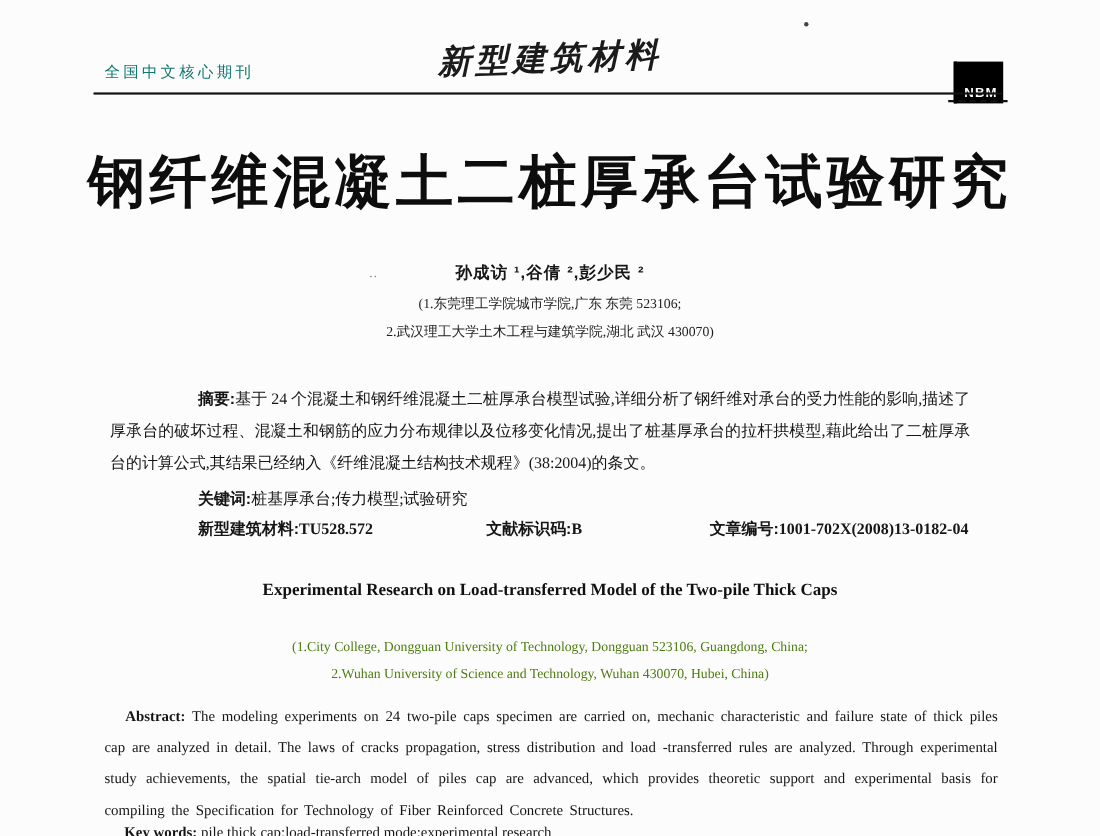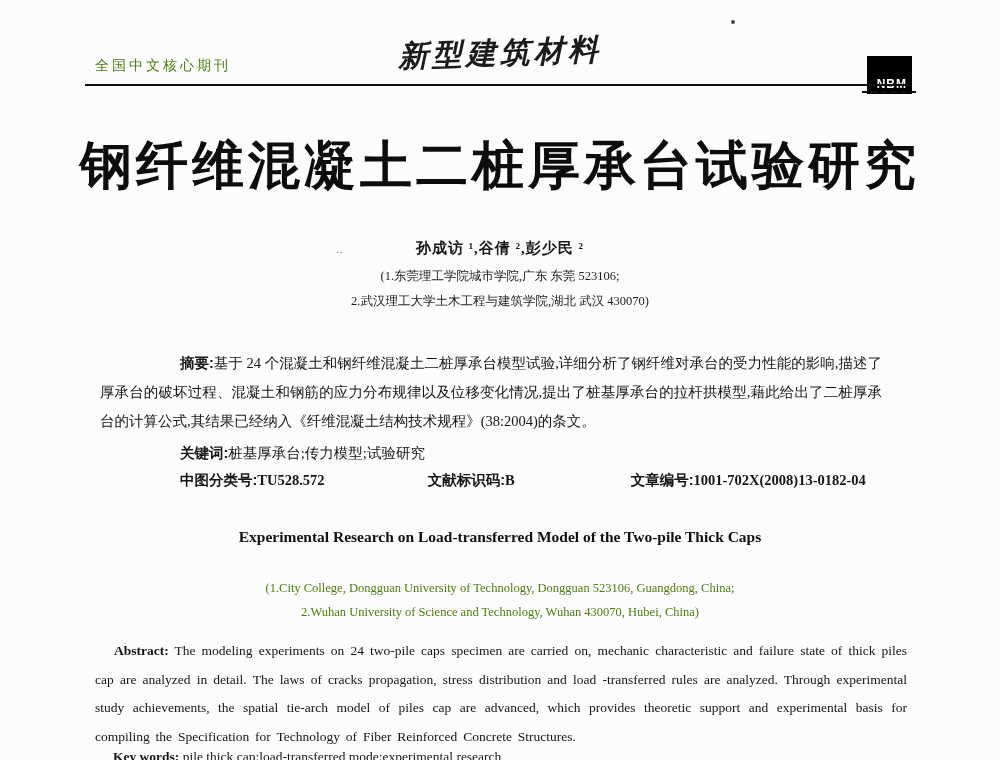--- a/index.html
+++ b/index.html
@@ -7,21 +7,21 @@
   body { background:#e9e9e9; }
   .page {
     position:relative; width:1000px; height:760px;
     background:#fcfcfc; color:#161616; overflow:hidden;
     font-family:"Liberation Serif", serif;
   }
   
   .hdr-left {
     position:absolute; top:57px; left:95px;
     font-family:Liberation Serif, serif;
-    font-size:14px; letter-spacing:3px; color:#4d7c0f;
+    font-size:14px; letter-spacing:3px; color:#0f766e;
   }
   .hdr-journal {
     position:absolute; top:33px; left:350px; width:300px;
     text-align:center; font-family:"DejaVu Serif", serif;
     font-style:italic; font-weight:bold; font-size:30px;
     letter-spacing:4px; color:#1b1b1b;
     transform:rotate(-2deg);
   }
   .nbm-logo {
     position:absolute; top:56px; right:88px;
@@ -49,21 +49,21 @@
   }
   
   .main-title {
     position:absolute; top:131px; left:0; right:0;
     text-align:center;
     font-family:"Liberation Sans", sans-serif;
     font-weight:900; font-size:52px; letter-spacing:4px; color:#0d0d0d;
   }
   .authors-zh {
     position:absolute; top:239px; left:0; right:0; text-align:center;
-    font-family:Liberation Serif, serif;
+    font-family:Liberation Sans, sans-serif;
     font-weight:bold; font-size:15px; letter-spacing:1px;
   }
   .affil { position:absolute; left:0; right:0; text-align:center; font-size:12.5px; color:#1d1d1d; }
   .affil-1 { top:268px; }
   .affil-2 { top:293px; }
   .abstract-zh {
     position:absolute; top:349px; left:100px; width:782px;
     font-size:14.5px; line-height:29px; text-align:justify;
     text-indent:2.2em; color:#151515;
   }
@@ -120,21 +120,21 @@
 
   <h1 class="main-title">钢纤维混凝土二桩厚承台试验研究</h1>
   <div class="authors-zh">孙成访 ¹,谷倩 ²,彭少民 ²</div>
   <div class="affil affil-1">(1.东莞理工学院城市学院,广东 东莞  523106;</div>
   <div class="affil affil-2">2.武汉理工大学土木工程与建筑学院,湖北 武汉  430070)</div>
 
   <p class="abstract-zh"><span class="zh-label">摘要:</span><span>基于 24 个混凝土和钢纤维混凝土二桩厚承台模型试验,详细分析了钢纤维对承台的受力性能的影响,描述了厚承台的破坏过程、混凝土和钢筋的应力分布规律以及位移变化情况,提出了桩基厚承台的拉杆拱模型,藉此给出了二桩厚承台的计算公式,其结果已经纳入《纤维混凝土结构技术规程》(38:2004)的条文。</span></p>
 
   <p class="keywords-zh"><span class="zh-label">关键词:</span><span>桩基厚承台;传力模型;试验研究</span></p>
 
-  <p class="clc-line"><span class="item-1"><span class="zh-label">中图分类号:</span><span class="clc-value">TU528.572</span></span><span class="item-2"><span class="zh-label">文献标识码:</span><span class="clc-value">B</span></span><span><span class="zh-label">文章编号:</span><span class="clc-value">1001-702X(2008)13-0182-04</span></span></p>
+  <p class="clc-line"><span class="item-1"><span class="zh-label">新型建筑材料:</span><span class="clc-value">TU528.572</span></span><span class="item-2"><span class="zh-label">文献标识码:</span><span class="clc-value">B</span></span><span><span class="zh-label">文章编号:</span><span class="clc-value">1001-702X(2008)13-0182-04</span></span></p>
 
   <div class="en-title">Experimental Research on Load-transferred Model of the Two-pile Thick Caps</div>
   <div class="en-affil en-affil-1">(1.City College, Dongguan University of Technology, Dongguan 523106, Guangdong, China;</div>
   <div class="en-affil en-affil-2">2.Wuhan University of Science and Technology, Wuhan 430070, Hubei, China)</div>
 
   <p class="abstract-en"><span class="en-label">Abstract:</span> <span>The modeling experiments on 24 two-pile caps specimen are carried on, mechanic characteristic and failure state of thick piles cap are analyzed in detail. The laws of cracks propagation, stress distribution and load -transferred rules are analyzed. Through experimental study achievements, the spatial tie-arch model of piles cap are advanced, which provides theoretic support and experimental basis for compiling the Specification for Technology of Fiber Reinforced Concrete Structures.</span></p>
 
   <p class="keywords-en"><span class="en-label">Key words:</span> <span>pile thick cap;load-transferred mode;experimental research</span></p>
 
 </div>

